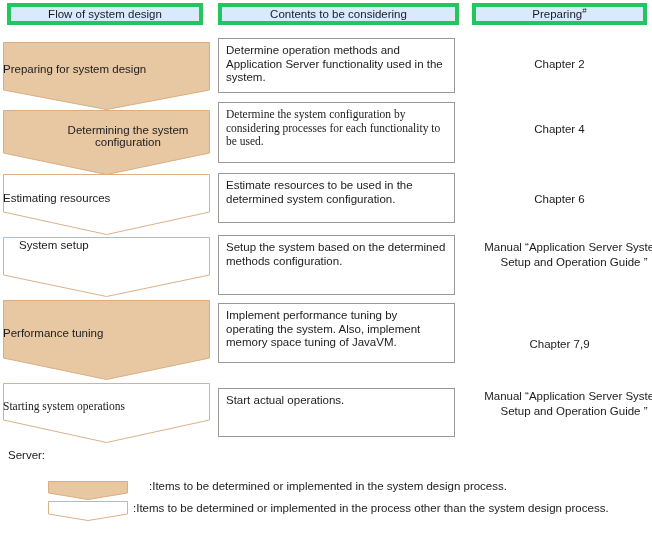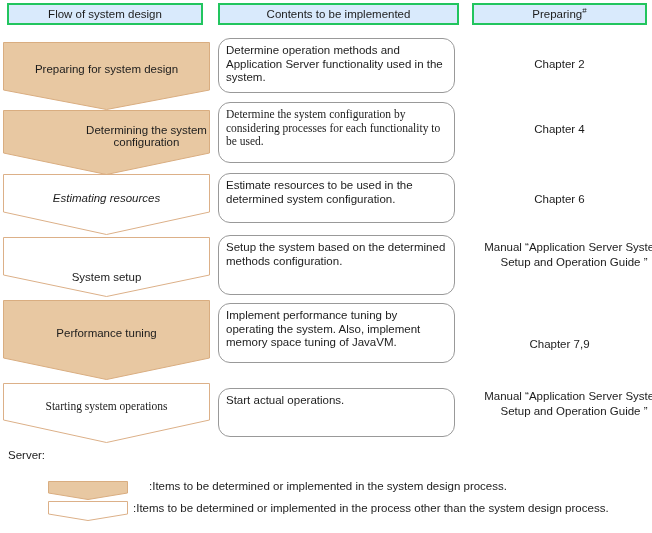--- a/index.html
+++ b/index.html
@@ -4,49 +4,49 @@
 <style>
   html,body { margin:0; padding:0; background:#ffffff; }
   #canvas {
     position:relative; width:652px; height:533px;
     font-family:"Liberation Sans", sans-serif;
     color:#1c1c1c; font-size:11.5px; overflow:hidden; background:#ffffff;
   }
   
   .hdr {
     position:absolute; top:3px; height:22px; box-sizing:border-box;
-    background:#d9eafc; border:2px solid #22c55e;
+    background:#d9eafc; border:4px solid #22c55e;
     display:flex; align-items:center; justify-content:center;
   }
   #hdr-flow { left:7px; width:196px; }
   #hdr-contents { left:218px; width:241px; }
   #hdr-ref { left:472px; width:175px; }
   .hdr sup { font-size:8px; line-height:0; }
 
   
   .chev { position:absolute; left:3px; width:207px; display:block; }
   .chev polygon.filled  { fill:#e8c8a2; stroke:#d9ad80; stroke-width:1; }
   .chev polygon.outline { fill:#ffffff; stroke:#dcb088; stroke-width:1; }
   .chev-label {
     position:absolute; left:3px; width:207px; z-index:100;
-    display:flex; align-items:center; justify-content:center;
+    display:flex; align-items:center; justify-content:flex-start;
     text-align:center; padding-bottom:14px; box-sizing:border-box;
   }
   .chev-label span { display:block; max-width:170px; }
   #chev1 { top:42px;  z-index:60; } #lab1 { top:42px;  height:68px; }
   #chev2 { top:110px; z-index:50; } #lab2 { top:110px; height:65px;margin-left:40px; }
-  #chev3 { top:174px; z-index:40; } #lab3 { top:174px; height:61px;font-style:italic; }
-  #chev4 { top:237px; z-index:30; } #lab4 { top:254px; height:60px; }
+  #chev3 { top:174px; z-index:40; } #lab3 { top:174px; height:61px; }
+  #chev4 { top:237px; z-index:30; } #lab4 { top:222px; height:60px;padding-left:16px; }
   #chev5 { top:300px; z-index:20; } #lab5 { top:300px; height:80px; }
   #chev6 { top:383px; z-index:10; } #lab6 { top:383px; height:60px;font-family:Liberation Serif, serif; }
 
   
   .cbox {
     position:absolute; left:218px; width:237px; box-sizing:border-box;
-    background:#ffffff; border:1px solid #999999; border-radius:12px;
+    background:#ffffff; border:1px solid #999999; border-radius:0;
     padding:5px 7px; line-height:13.6px; text-align:left;
   }
   #box1 { top:38px;  height:55px; }
   #box2 { top:102px; height:61px;font-family:Liberation Serif, serif; }
   #box3 { top:173px; height:50px; }
   #box4 { top:235px; height:60px; }
   #box5 { top:303px; height:60px; }
   #box6 { top:388px; height:49px; }
 
   
@@ -70,21 +70,21 @@
 </style>
 </head>
 <body>
 
 <div id="canvas">
 
   <div class="hdr" id="hdr-flow">
     <span>Flow of system design</span>
   </div>
   <div class="hdr" id="hdr-contents">
-    <span>Contents to be implemented</span>
+    <span>Contents to be considering</span>
   </div>
   <div class="hdr" id="hdr-ref">
     <span><span>Preparing</span><sup>#</sup></span>
   </div>
 
   <svg class="chev" id="chev1" width="207" height="68">
     <polygon class="filled" points="0.5,0.5 206.5,0.5 206.5,48 103.5,67.5 0.5,48" fill="#e8c8a2" stroke="#dcb088"></polygon>
   </svg>
   <svg class="chev" id="chev2" width="207" height="65">
     <polygon class="filled" points="0.5,0.5 206.5,0.5 206.5,43 103.5,64.5 0.5,43" fill="#e8c8a2" stroke="#dcb088"></polygon>

